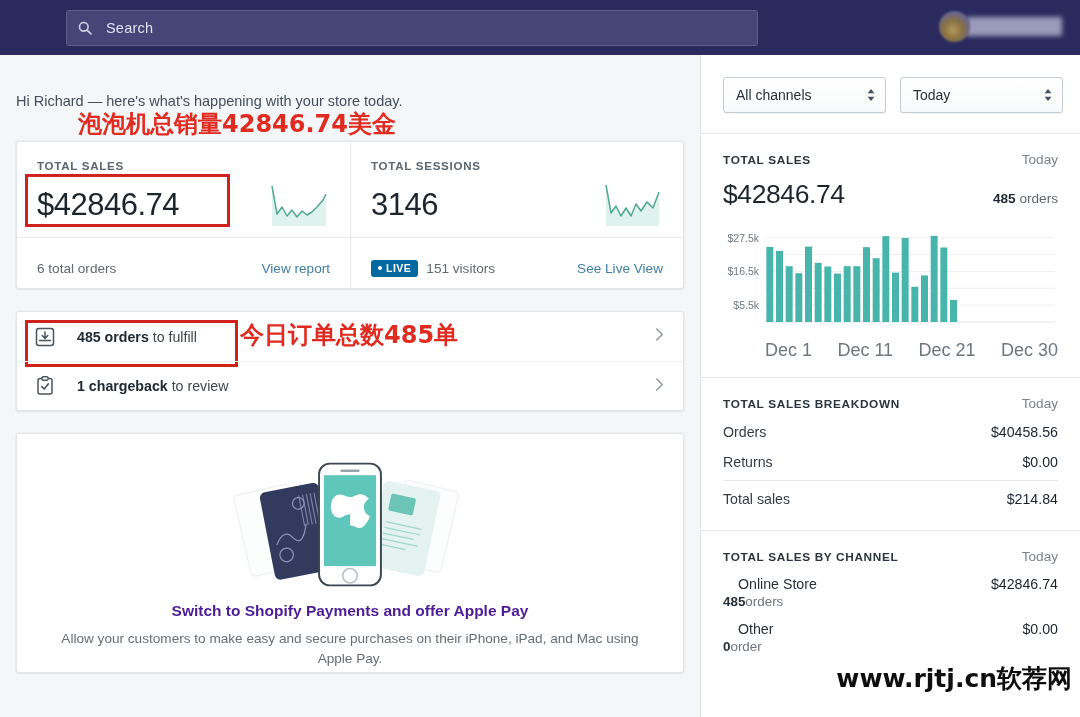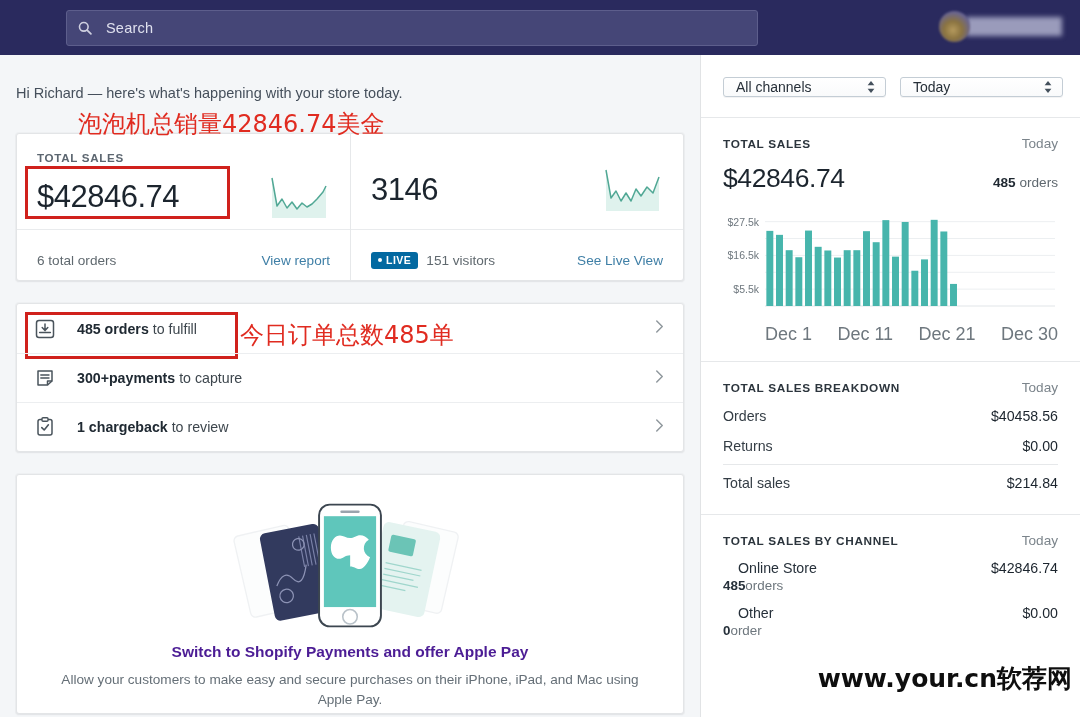--- a/index.html
+++ b/index.html
@@ -48,21 +48,21 @@
   }
   .avatar-name-redacted {
     width: 96px; height: 19px;
     background: #9a9bbb;
     filter: blur(2.4px);
     margin-left: -4px;
   }
 
   
   .content { position: absolute; top: 55px; left: 0; width: 1080px; height: 662px; }
-  .left-col { position: absolute; left: 0; top: 0; width: 700px; height: 662px; padding: 0 16px; }
+  .left-col { position: absolute; left: 0; top: 0; width: 700px; height: 662px; padding: 8px 16px; }
   .right-col {
     position: absolute; right: 0; top: 0; width: 380px; height: 662px;
     background: #ffffff;
     border-left: 1px solid #e1e3e5;
   }
 
   
   .greeting {
     margin-top: 30px;
     font-size: 14.5px;
@@ -113,21 +113,21 @@
   .foot-link { font-size: 13.6px; color: #3f7fa6; }
 
   
   .redbox { position: absolute; border: 3px solid #d0211c; pointer-events: none; }
   #redbox-total-sales { left: 8px; top: 32px; width: 205px; height: 53px; }
   #redbox-orders { left: 8px; top: 8px; width: 213px; height: 47px; }
 
   .annot {
     position: absolute;
     color: #e02b20;
-    font-weight: 400;
+    font-weight: 700;
     font-family: "DejaVu Sans", "Liberation Sans", sans-serif;
     white-space: nowrap;
   }
   #annot-sales { left: 78px; top: 108px; font-size: 24px; }
   #annot-orders { left: 240px; top: 319px; font-size: 24px; }
 
   
   .task-card {
     position: relative;
     margin-top: 22px;
@@ -165,21 +165,21 @@
   .promo-title { font-size: 15.5px; font-weight: 700; color: #4c1d95; margin-top: 8px; }
   .promo-sub { font-size: 13.6px; color: #656f77; line-height: 1.45; margin-top: 9px; }
 
   
   .filters {
     display: flex; gap: 14px;
     padding: 22px 17px 20px 22px;
     border-bottom: 1px solid #e6e8ea;
   }
   .select {
-    flex: 1 1 0; height: 20px;
+    flex: 1 1 0; height: 36px;
     background: linear-gradient(180deg,#fff 0%,#f9fafb 100%);
     border: 1px solid #c4cdd5;
     border-radius: 3px;
     display: flex; align-items: center;
     padding: 0 9px 0 12px;
     font-size: 14px; color: #273039;
     box-shadow: 0 1px 0 rgba(22,29,37,.05);
   }
   .select .caret { margin-left: auto; line-height: 0; }
   .panel-section { padding: 18px 22px 0 22px; }
@@ -269,20 +269,21 @@
               </svg>
             </span>
           </div>
           <div class="metric-foot">
             <div class="foot-left">6 total orders</div>
             <div class="foot-link">View report</div>
           </div>
         </div>
 
         <div class="metric-card">
+          <div class="metric-label">TOTAL SESSIONS</div>
           <div class="metric-mid">
             <div class="metric-value">3146</div>
             <span class="spark">
               <svg viewBox="0 0 62 50" width="62" height="50">
                 <path d="M5,5 L10,33 L15,26 L20,36 L25,28 L30,36 L35,24 L40,31 L46,22 L52,28 L58,12 L58,46 L5,46 Z" fill="#d9f0ea" opacity=".85"></path>
                 <path d="M5,5 L10,33 L15,26 L20,36 L25,28 L30,36 L35,24 L40,31 L46,22 L52,28 L58,12" fill="none" stroke="#51a895" stroke-width="1.5" stroke-linejoin="round"></path>
               </svg>
             </span>
           </div>
           <div class="metric-foot">
@@ -312,35 +313,20 @@
           </span>
           <span class="task-text"><b>485 orders</b><span> to fulfill</span></span>
           <span class="task-chevron">
             <svg viewBox="0 0 12 18" width="11" height="17">
                 <path d="M3,3 L9,9 L3,15" fill="none" stroke="#8f979d" stroke-width="1.6" stroke-linecap="round" stroke-linejoin="round"></path>
               </svg>
           </span>
           <div class="redbox" id="redbox-orders"></div>
         </div>
 
-        <div class="task-row">
-          <span class="task-icon">
-            <svg viewBox="0 0 22 22" width="22" height="22">
-              <path d="M4,4 L18,4 L18,14 L13.5,14 L13.5,18 L4,18 Z" fill="none" stroke="#4a545c" stroke-width="1.5" stroke-linejoin="round"></path>
-              <path d="M13.5,18 L18,14" fill="none" stroke="#4a545c" stroke-width="1.5" stroke-linejoin="round"></path>
-              <path d="M6.8,8 L15,8 M6.8,11 L15,11" stroke="#4a545c" stroke-width="1.4" stroke-linecap="round"></path>
-            </svg>
-          </span>
-          <span class="task-text"><b>300+payments</b><span> to capture</span></span>
-          <span class="task-chevron">
-            <svg viewBox="0 0 12 18" width="11" height="17">
-                <path d="M3,3 L9,9 L3,15" fill="none" stroke="#8f979d" stroke-width="1.6" stroke-linecap="round" stroke-linejoin="round"></path>
-              </svg>
-          </span>
-        </div>
 
         <div class="task-row">
           <span class="task-icon">
             <svg viewBox="0 0 22 22" width="22" height="22">
               <rect x="4" y="3.5" width="14" height="15.5" rx="2" fill="none" stroke="#4a545c" stroke-width="1.5"></rect>
               <rect x="8" y="1.8" width="6" height="3.4" rx="1" fill="#fff" stroke="#4a545c" stroke-width="1.4"></rect>
               <path d="M7.8,11.6 L10.2,14 L14.4,8.8" fill="none" stroke="#4a545c" stroke-width="1.6" stroke-linecap="round" stroke-linejoin="round"></path>
             </svg>
           </span>
           <span class="task-text"><b>1 chargeback</b><span> to review</span></span>
@@ -502,14 +488,14 @@
           </div>
           <div class="chan-val">$0.00</div>
         </div>
       </div>
     </div>
   </div>
 
   <div class="annot" id="annot-sales">泡泡机总销量42846.74美金</div>
   <div class="annot" id="annot-orders">今日订单总数485单</div>
 
-  <div class="watermark">www.your.cn软荐网</div>
+  <div class="watermark">www.rjtj.cn软荐网</div>
 </div>
 
 </body></html>

